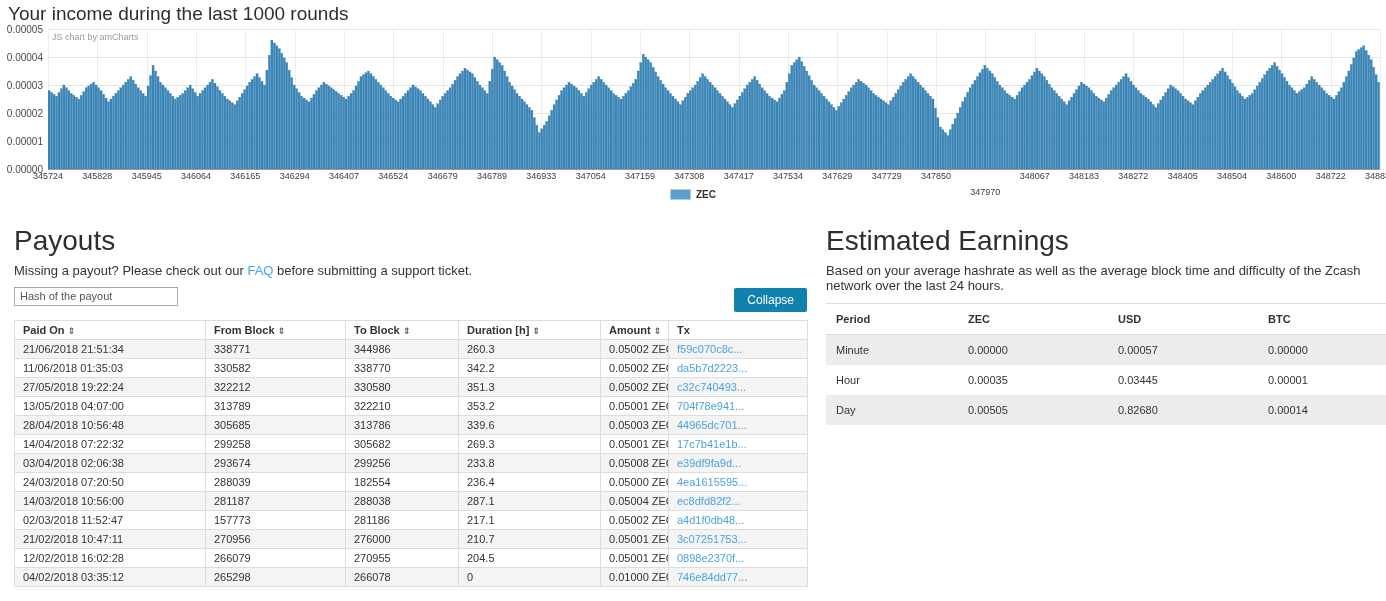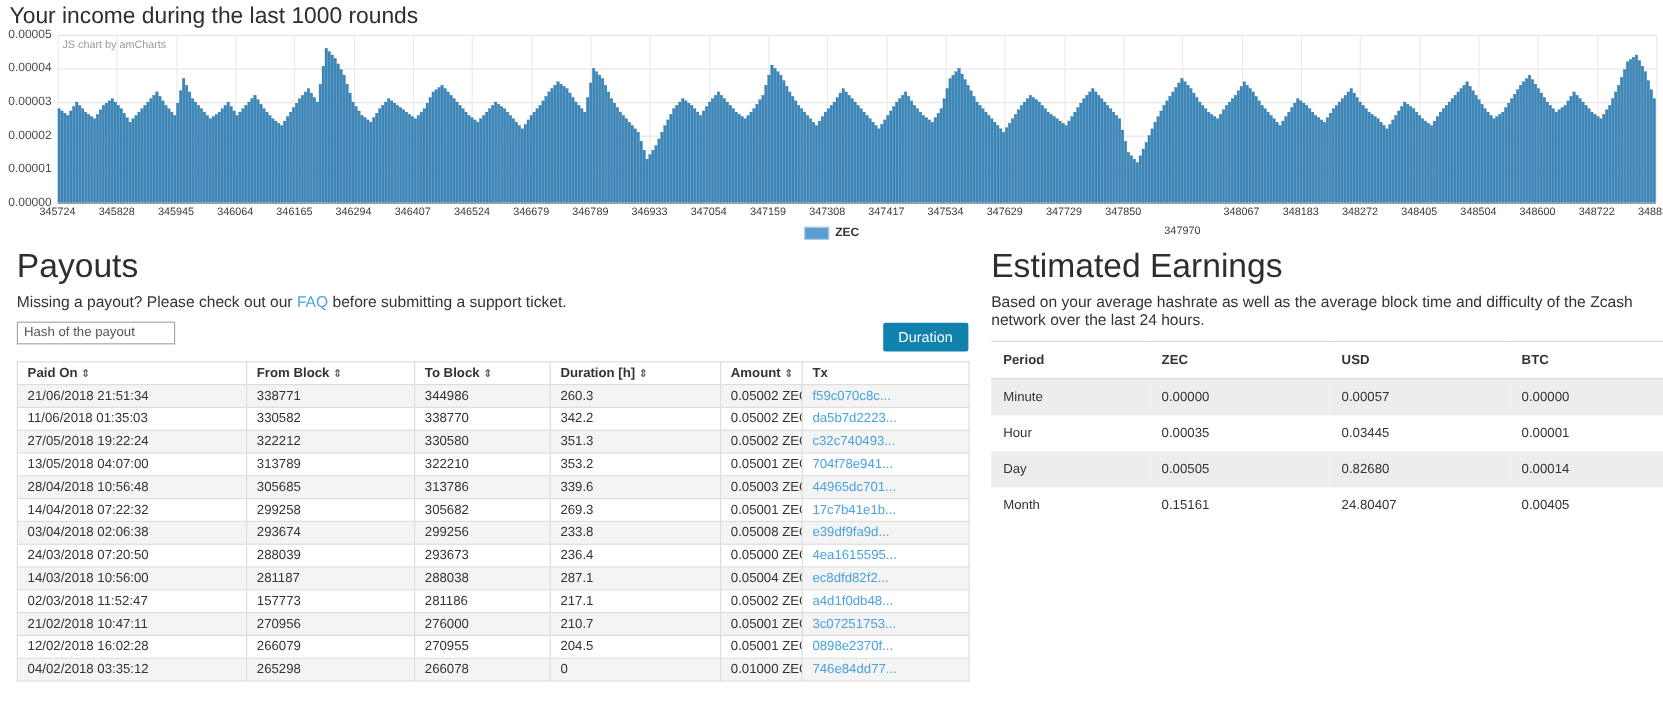--- a/index.html
+++ b/index.html
@@ -21,28 +21,28 @@
   .ylabel{position:absolute;right:100%;margin-right:5px;transform:translateY(-50%);
     font-size:10px;color:#4a4a4a;white-space:nowrap;}
   .watermark{position:absolute;left:4px;top:3px;font-size:9px;color:#9a9a9a;z-index:3;}
   .bars-svg{position:absolute;left:0;top:0;width:100%;height:100%;z-index:2;}
   .x-axis{position:relative;margin:2px 6px 0 48px;height:14px;}
   .xlabel{position:absolute;transform:translateX(-50%);font-size:9px;color:#3d3d3d;white-space:nowrap;}
   .legend{display:flex;align-items:center;justify-content:center;margin-top:4px;gap:5px;}
   .legend-marker{width:21px;height:11px;background:var(--legend_marker);border:1px solid var(--legend_marker_border);}
   .legend-label{font-size:10px;font-weight:bold;color:#333;}
   
-  .columns{display:flex;margin-top:6px;padding-left:14px;}
+  .columns{display:flex;margin-top:25px;padding-left:14px;}
   .col-left{width:793px;flex:0 0 793px;}
   .col-right{margin-left:19px;width:560px;flex:0 0 560px;}
   h1.section-title{font-size:28px;font-weight:300;color:#2e2e2e;margin:0 0 6px 0;line-height:1.15;}
   .intro{font-size:13px;color:#333;margin:0 0 8px 0;}
   .faq-link{color:var(--link);text-decoration:none;cursor:pointer;}
   .payout-controls{position:relative;height:30px;margin-bottom:4px;}
-  .hash-input{width:132px;height:19px;border:1px solid #a9a9a9;font-size:11px;padding:2px 5px;
+  .hash-input{width:164px;height:19px;border:1px solid #a9a9a9;font-size:11px;padding:2px 5px;
     font-family:"Liberation Sans","DejaVu Sans",sans-serif;color:#333;}
   .hash-input::placeholder{color:#555;opacity:1;}
   .collapse-btn{position:absolute;right:0;top:2px;background:var(--accent);color:#fff;border:none;
     font-size:12px;padding:5px 13px;border-radius:2px;cursor:pointer;
     font-family:"Liberation Sans","DejaVu Sans",sans-serif;}
   
   table.payouts{border-collapse:collapse;width:793px;font-size:11px;table-layout:fixed;}
   table.payouts th,table.payouts td{border:1px solid #ddd;padding:3px 8px;text-align:left;
     overflow:hidden;white-space:nowrap;}
   table.payouts th{font-weight:bold;color:#333;}
@@ -681,21 +681,21 @@
   </div>
 </div>
 
 <div class="columns">
 
   <div class="col-left">
     <h1 class="section-title">Payouts</h1>
     <p class="intro"><span>Missing a payout? Please check out our </span><a class="faq-link">FAQ</a><span> before submitting a support ticket.</span></p>
     <div class="payout-controls">
       <input class="hash-input" type="text" placeholder="Hash of the payout" style="">
-      <button class="collapse-btn">Duration</button>
+      <button class="collapse-btn">Collapse</button>
     </div>
     <table class="payouts">
       <colgroup>
         <col style="width:191px">
           <col style="width:140px">
           <col style="width:113px">
         <col style="width:142px">
           <col style="width:68px">
           <col style="width:139px">
       </colgroup>
@@ -762,21 +762,21 @@
             <td>03/04/2018 02:06:38</td>
             <td>293674</td>
             <td>299256</td>
             <td>233.8</td>
             <td>0.05008 ZEC</td>
             <td><a class="txlink">e39df9fa9d...</a></td>
           </tr>
           <tr>
             <td>24/03/2018 07:20:50</td>
             <td>288039</td>
-            <td>293673</td>
+            <td>182554</td>
             <td>236.4</td>
             <td>0.05000 ZEC</td>
             <td><a class="txlink">4ea1615595...</a></td>
           </tr>
           <tr>
             <td>14/03/2018 10:56:00</td>
             <td>281187</td>
             <td>288038</td>
             <td>287.1</td>
             <td>0.05004 ZEC</td>
@@ -848,22 +848,16 @@
             <td>0.00035</td>
             <td>0.03445</td>
             <td>0.00001</td>
           </tr>
           <tr>
             <td>Day</td>
             <td>0.00505</td>
             <td>0.82680</td>
             <td>0.00014</td>
           </tr>
-          <tr>
-            <td>Month</td>
-            <td>0.15161</td>
-            <td>24.80407</td>
-            <td>0.00405</td>
-          </tr>
         </tbody>
     </table>
   </div>
 </div>
 
 </body></html>

